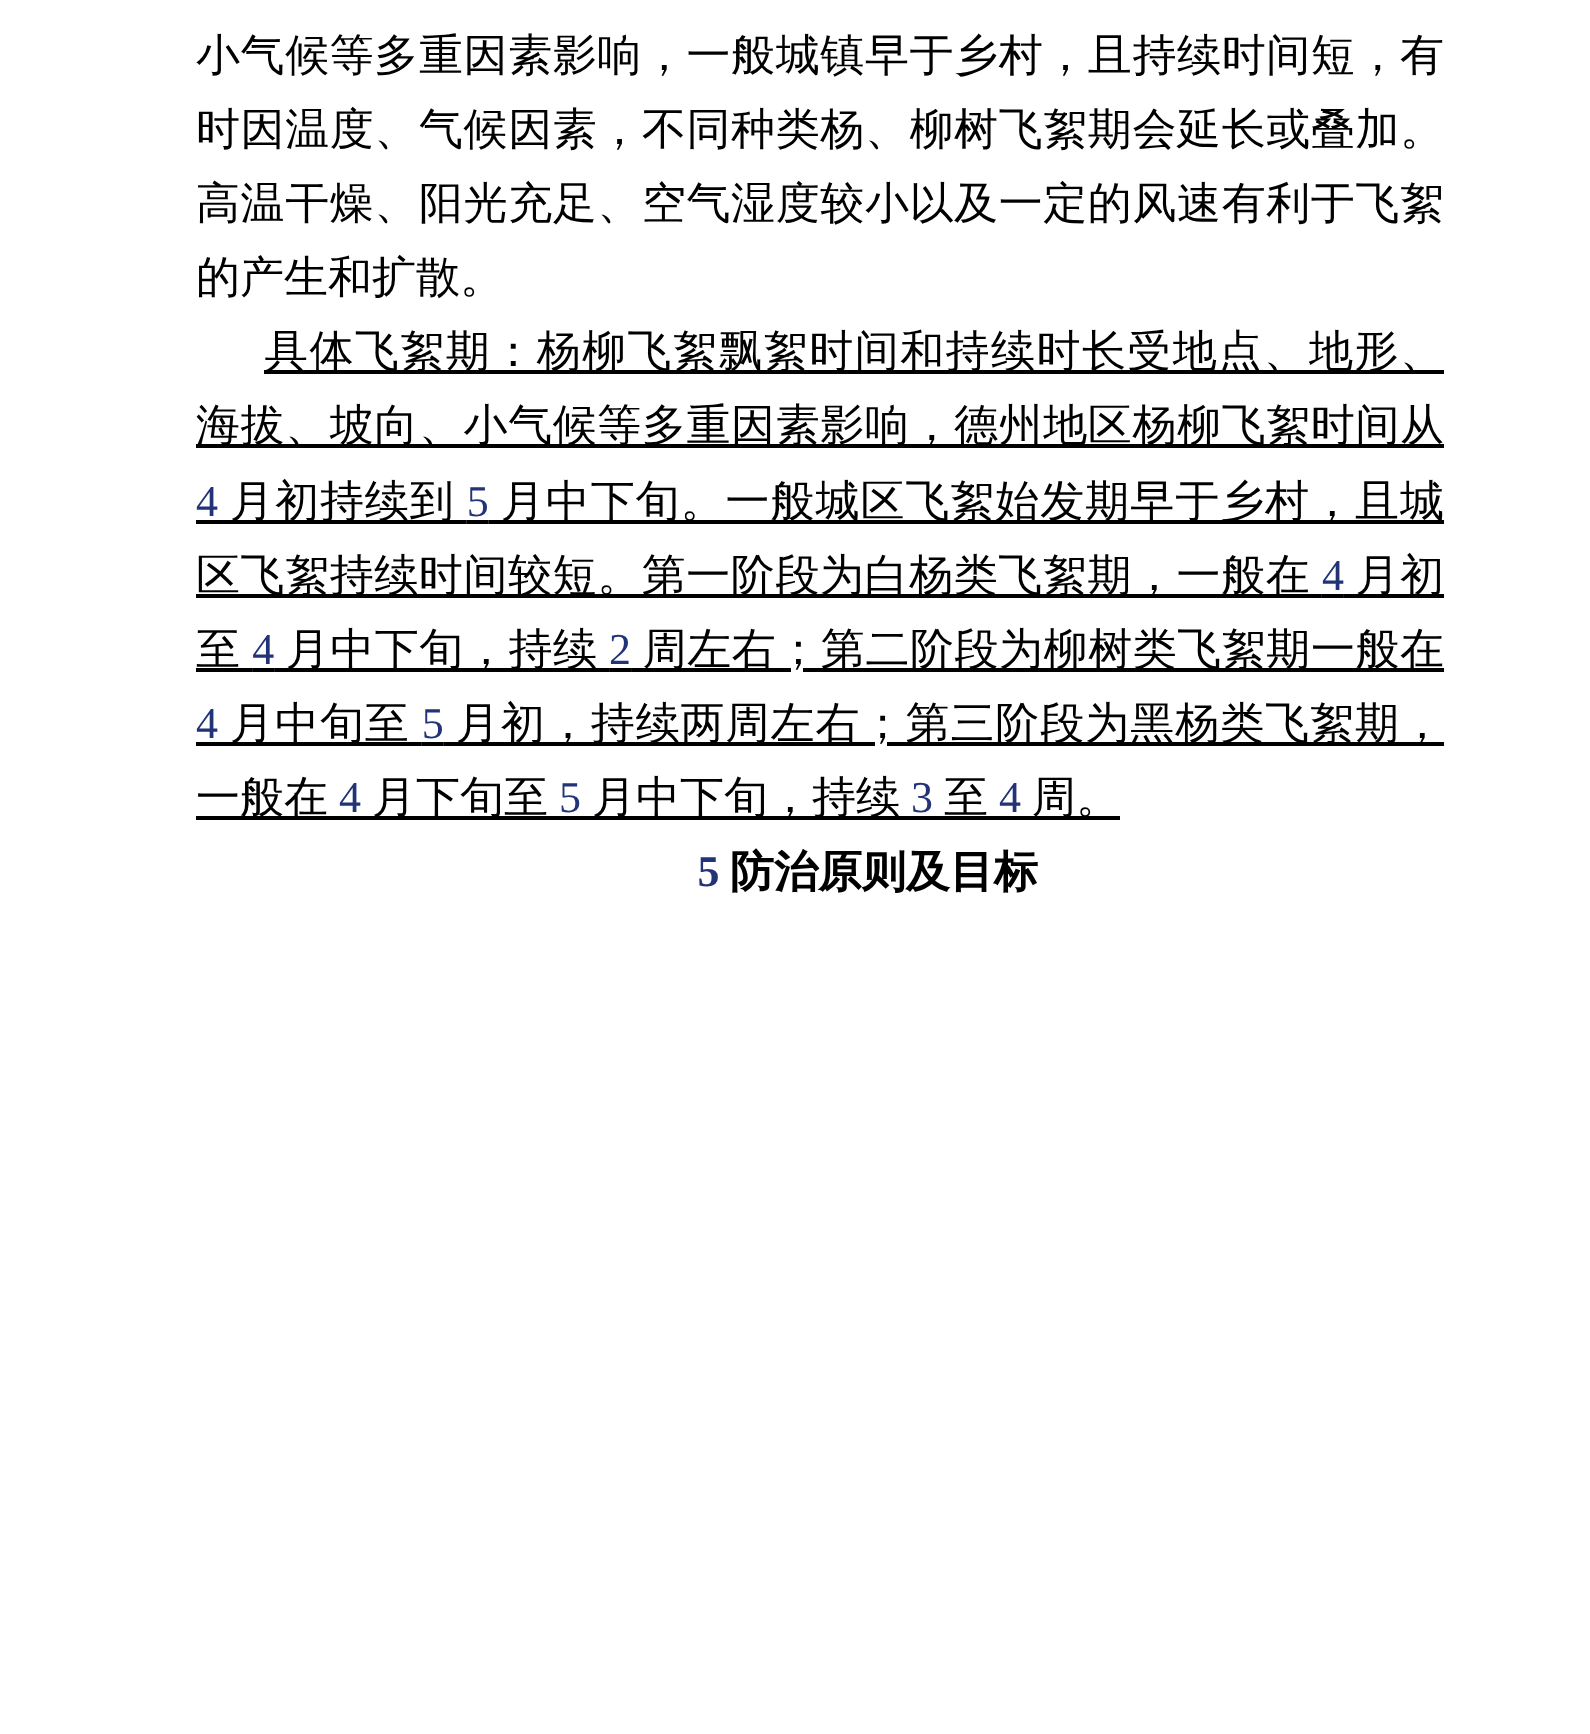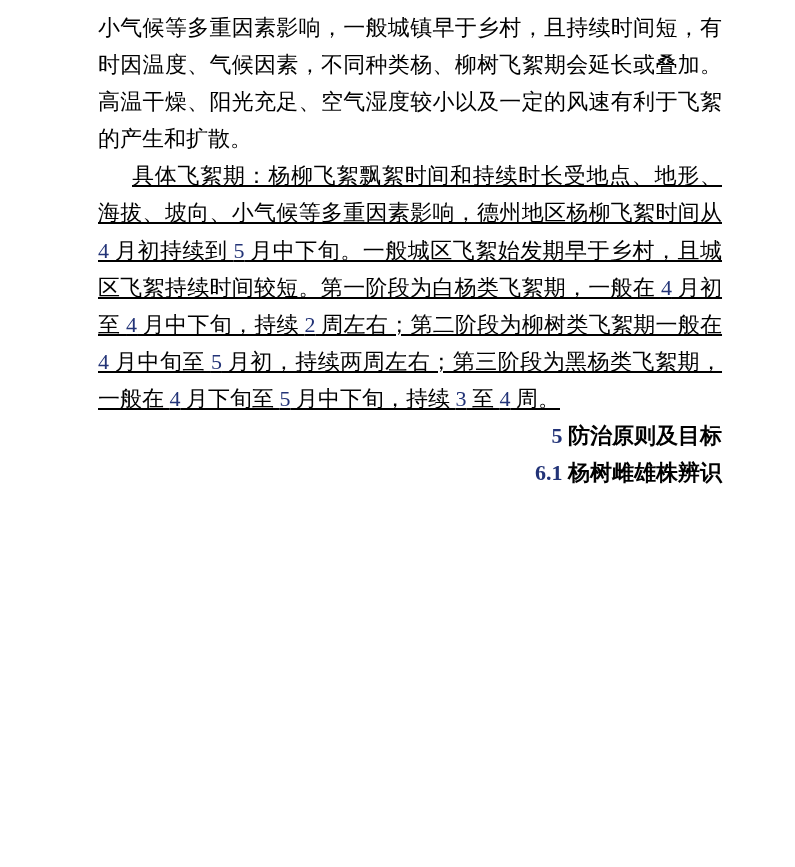--- a/index.html
+++ b/index.html
@@ -31,21 +31,21 @@
     word-break: normal;
     overflow-wrap: break-word;
   }
   .indent {
     text-indent: 34px;
     text-decoration: underline;
   }
   .heading, .subheading {
     font-weight: bold;
     margin-left: 48px;
-    text-align: right;
+    text-align: center;
   }
   .num {
     color: #223377;
     font-family: "Liberation Serif", "DejaVu Serif", serif;
   }
   .heading .num, .subheading .num {
     font-weight: bold;
   }
 </style>
 </head>
@@ -54,16 +54,15 @@
 <div class="page">
 
   <p class="para">小气候等多重因素影响，一般城镇早于乡村，且持续时间短，有时因温度、气候因素，不同种类杨、柳树飞絮期会延长或叠加。高温干燥、阳光充足、空气湿度较小以及一定的风速有利于飞絮的产生和扩散。</p>
 
   <p class="para indent">具体飞絮期：杨柳飞絮飘絮时间和持续时长受地点、地形、海拔、坡向、小气候等多重因素影响，德州地区杨柳飞絮时间从 <span class="num">4</span> 月初持续到 <span class="num">5</span> 月中下旬。一般城区飞絮始发期早于乡村，且城区飞絮持续时间较短。第一阶段为白杨类飞絮期，一般在 <span class="num">4</span> 月初至 <span class="num">4</span> 月中下旬，持续 <span class="num">2</span> 周左右；第二阶段为柳树类飞絮期一般在 <span class="num">4</span> 月中旬至 <span class="num">5</span> 月初，持续两周左右；第三阶段为黑杨类飞絮期，一般在 <span class="num">4</span> 月下旬至 <span class="num">5</span> 月中下旬，持续 <span class="num">3</span> 至 <span class="num">4</span> 周。</p>
 
   <h2 class="heading"><span class="num">5</span> 防治原则及目标</h2>
 
 
 
-  <h3 class="subheading"><span class="num">6.1</span> 杨树雌雄株辨识</h3>
 
 
 </div>
 
 </body></html>

